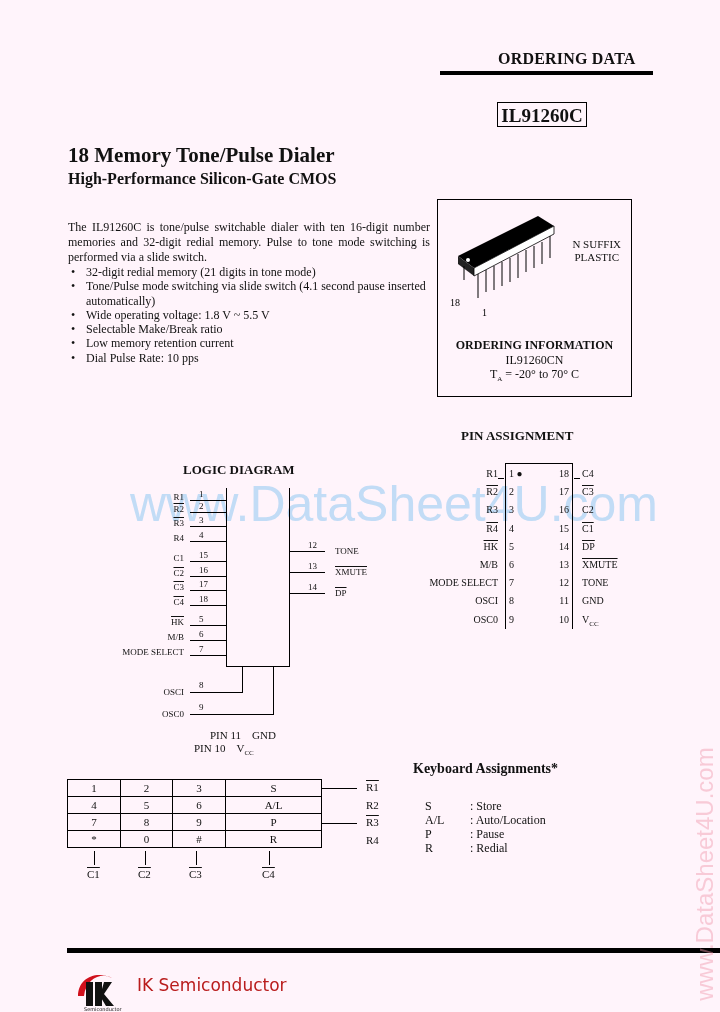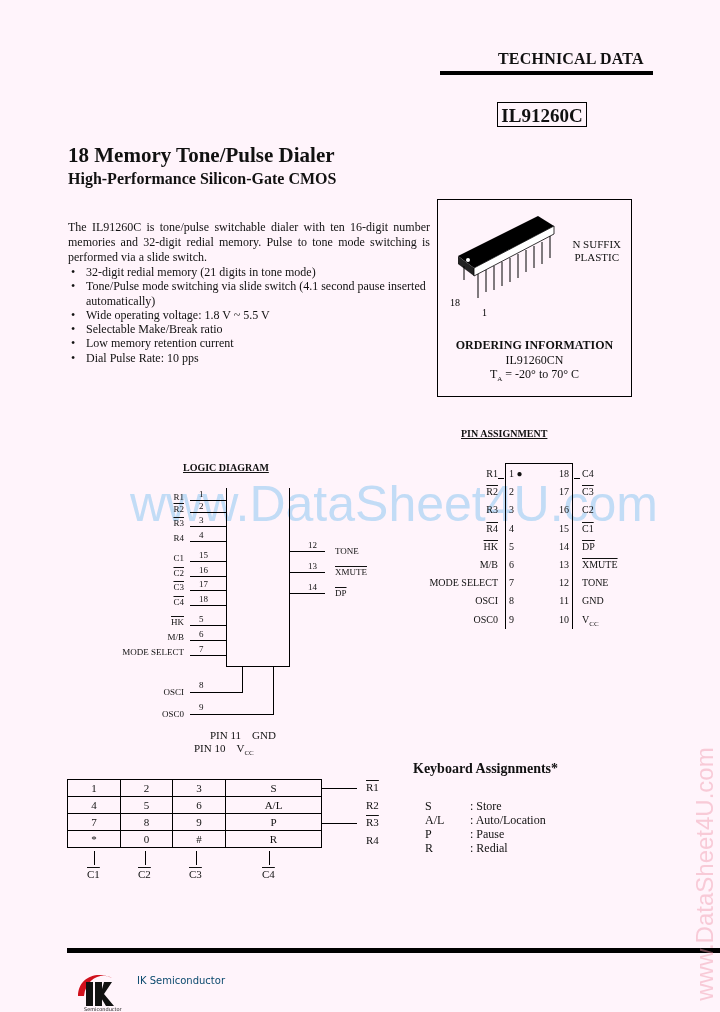--- a/index.html
+++ b/index.html
@@ -28,55 +28,55 @@
   .features li { position: relative; padding-left: 18px; }
   .features li::before { content: "\2022"; position: absolute; left: 3px; top: 0; }
   .order-box {
     left: 437px; top: 199px; width: 195px; height: 198px; border: 1px solid #000; box-sizing: border-box;
   }
   .suffix { right: 10px; top: 38px; font-size: 11px; text-align: center; line-height: 13px; }
   .chip-svg { left: 8px; top: 8px; }
   .order-title { left: 0; width: 100%; top: 138px; text-align: center; font-size: 12px; font-weight: bold; }
   .order-pn { left: 0; width: 100%; top: 153px; text-align: center; font-size: 12px; }
   .order-temp { left: 0; width: 100%; top: 167px; text-align: center; font-size: 12px; }
-  .sec-title { font-size: 10px; font-weight: bold; text-decoration: underline; }
+  .sec-title { font-size: 13px; font-weight: bold; }
   .pin-title { left: 461px; top: 428px; }
   .logic-title { left: 183px; top: 462px; }
   .pin-box { left: 505px; top: 463px; width: 68px; height: 166px; border-left: 1px solid #000; border-right: 1px solid #000; border-top: 1px solid #000; box-sizing: border-box; }
   .pin-row { height: 18.2px; font-size: 10px; line-height: 18px; }
   .pin-lname { position: absolute; right: 225px; text-align: right; white-space: nowrap; }
   .pin-lnum { position: absolute; left: 509px; }
   .pin-rnum { position: absolute; left: 555px; width: 14px; text-align: right; }
   .pin-rname { position: absolute; left: 582px; white-space: nowrap; }
   .logic-box { left: 226px; top: 492px; width: 64px; height: 175px; border: 1px solid #000; border-top: none; box-sizing: border-box; }
   .lg-label { font-size: 9px; white-space: nowrap; text-align: right; width: 80px; }
   .lg-num { font-size: 9px; }
   .lg-line { height: 1px; background: #000; }
   .pinnote { font-size: 11px; }
   .kb-table { left: 67px; top: 779px; border-collapse: collapse; font-size: 11px; }
   .kb-table td { border: 1px solid #000; height: 16px; padding: 0; text-align: center; }
   .kb-title { left: 413px; top: 761px; font-size: 14px; font-weight: bold; }
   .kb-legend { left: 425px; top: 799px; font-size: 12px; line-height: 14px; }
   .kb-legend .k { display: inline-block; width: 45px; }
   .foot-rule { left: 67px; top: 948px; width: 653px; height: 5px; background: #000; }
-  .brand { left: 137px; top: 975px; font-family: "DejaVu Sans", sans-serif; font-size: 10px; color: #0c4a6e; }
+  .brand { left: 137px; top: 975px; font-family: "DejaVu Sans", sans-serif; font-size: 17px; color: #b91c1c; }
   .watermark {
     left: 130px; top: 475px; font-family: "Liberation Sans", sans-serif; font-size: 50px;
     color: rgba(120, 190, 240, 0.45); letter-spacing: 0px; white-space: nowrap; pointer-events: none;
   }
   .side-wm {
     left: 670px; top: 860px; transform: rotate(-90deg); transform-origin: center; font-family: "Liberation Sans", sans-serif;
     font-size: 24px; color: rgba(240, 150, 170, 0.45); white-space: nowrap; width: 270px; text-align: center;
     margin-left: -100px;
   }
 </style>
 </head>
 <body>
 
-<div class="abs hdr-title">TECHNICAL DATA</div>
+<div class="abs hdr-title">ORDERING DATA</div>
 <div class="abs hdr-rule"></div>
 <div class="abs part-box">IL91260C</div>
 
 <div class="abs title">18 Memory Tone/Pulse Dialer</div>
 <div class="abs subtitle">High-Performance Silicon-Gate CMOS</div>
 
 <div class="abs intro">The IL91260C is tone/pulse switchable dialer with ten 16-digit number memories and 32-digit redial memory. Pulse to tone mode switching is performed via a slide switch.</div>
 
 <ul class="abs features">
   <li>32-digit redial memory (21 digits in tone mode)</li>

